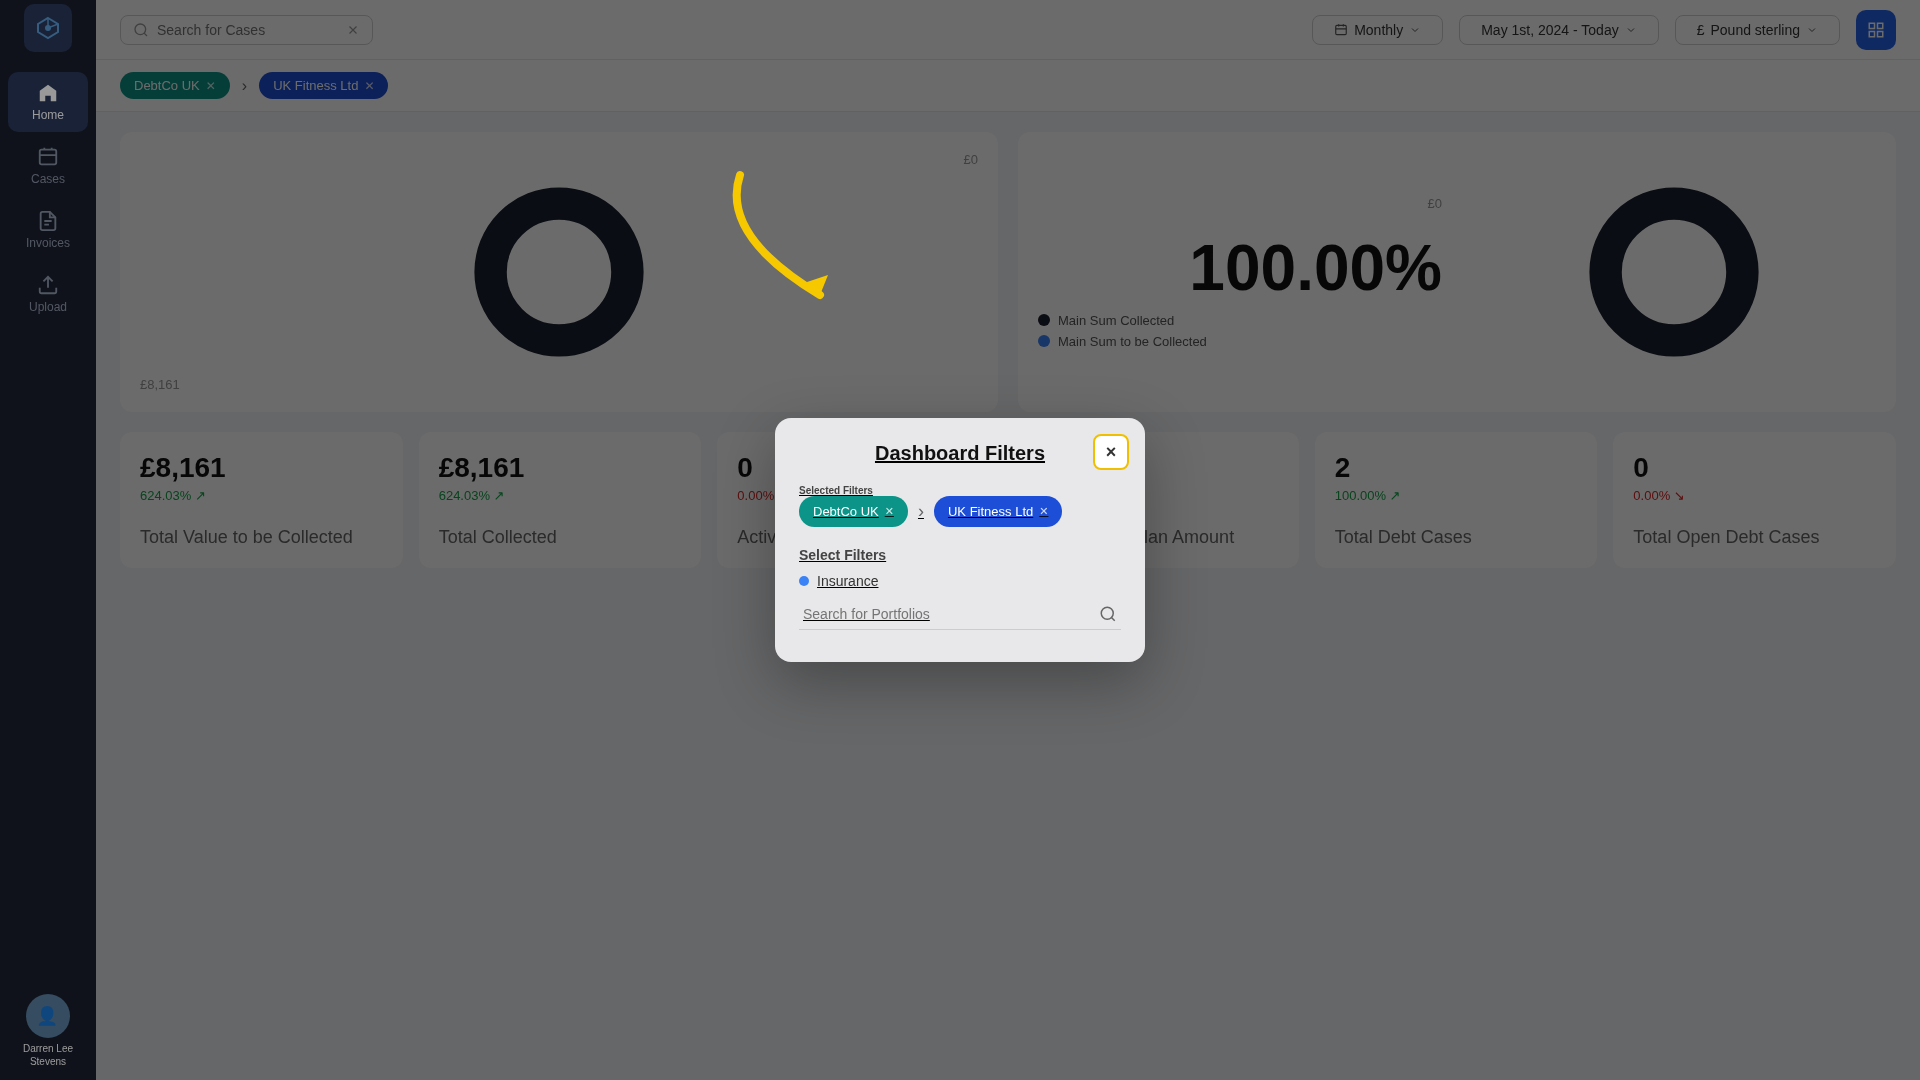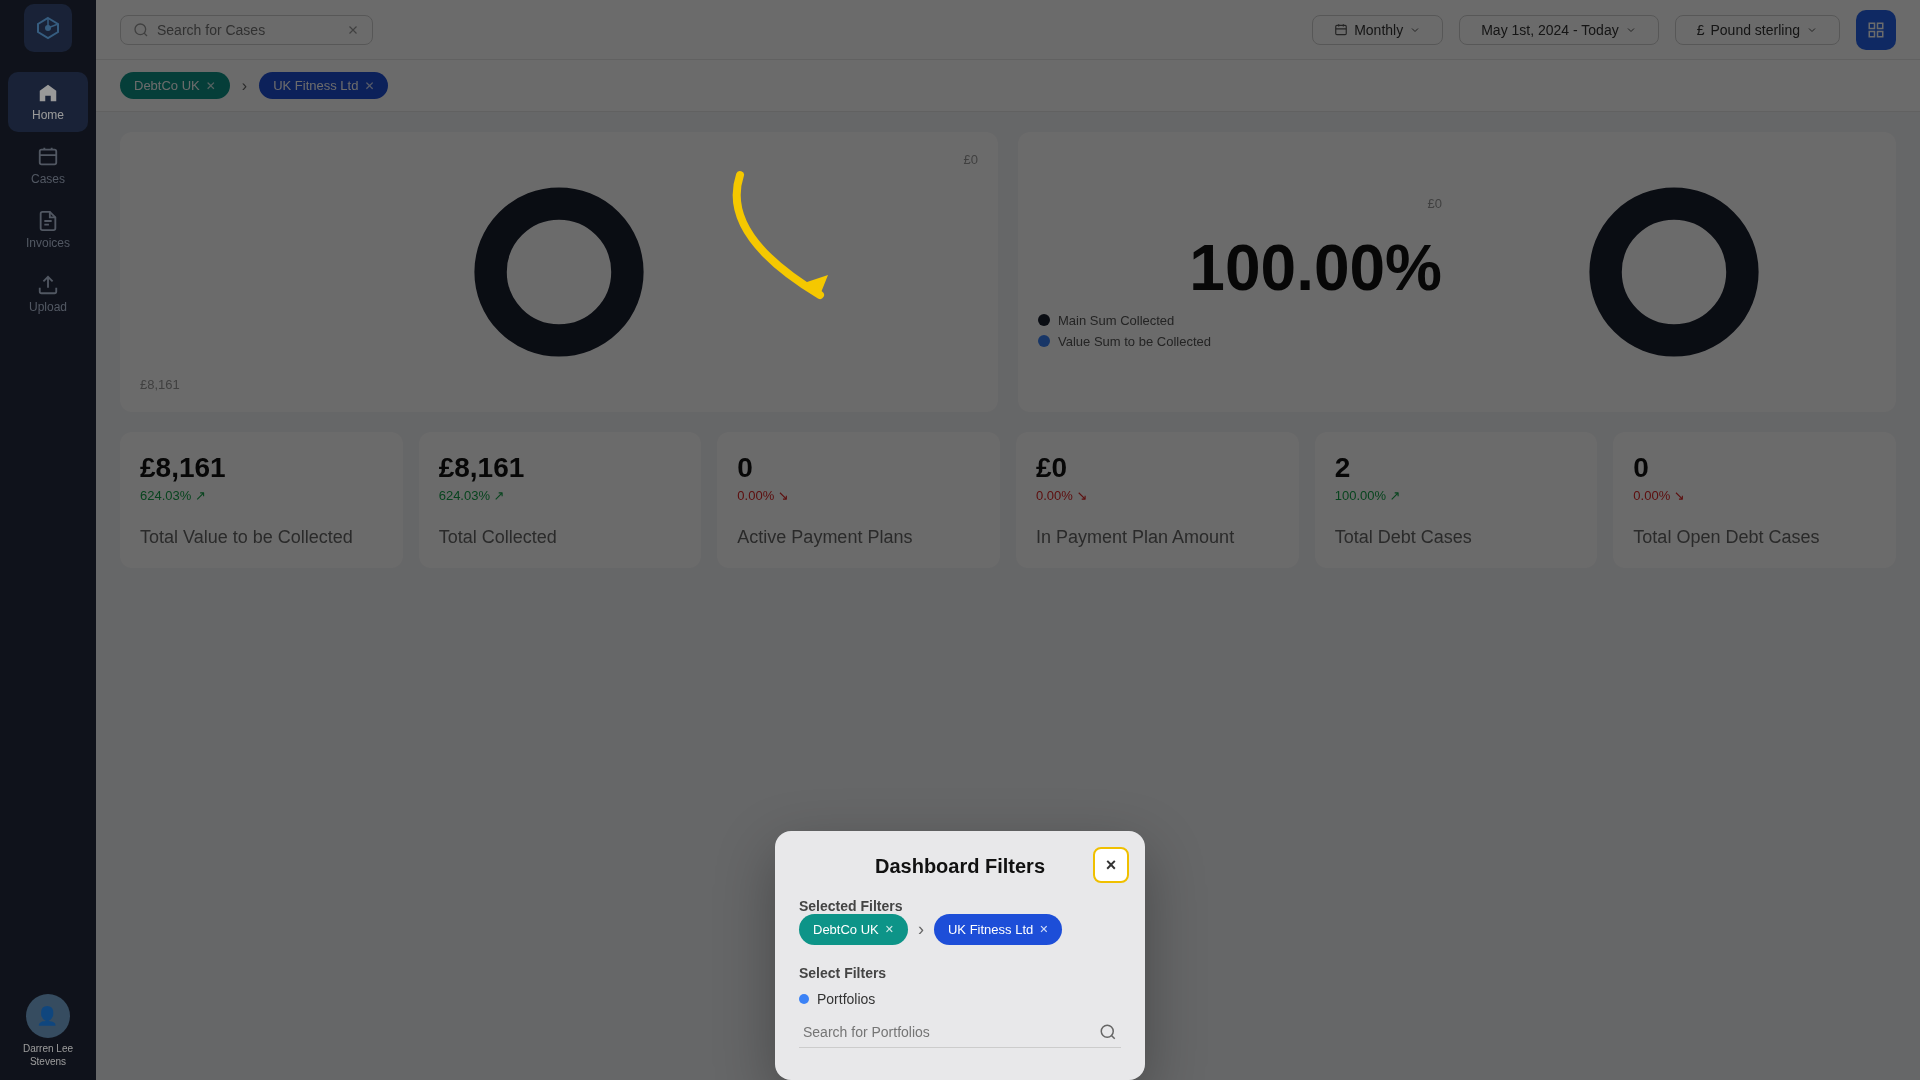--- a/index.html
+++ b/index.html
@@ -138,22 +138,23 @@
     .stat-value { font-size: 28px; font-weight: 700; color: #111; }
     .stat-change { font-size: 13px; display: flex; align-items: center; gap: 4px; }
     .stat-change.green { color: #16a34a; }
     .stat-change.red { color: #dc2626; }
     .stat-label { font-size: 18px; color: #666; margin-top: 20px; }
 
     
     .modal-overlay {
       position: absolute; top: 0; left: 0; right: 0; bottom: 0;
       background: rgba(0,0,0,0.4);
-      display: flex; align-items: flex-end; justify-content: center;
+      display: flex; align-items: center; justify-content: center;
       z-index: 100;
+      text-decoration: underline;
     }
 
     
     .modal {
       background: #e8e8ea;
       border-radius: 16px;
       width: 370px;
       padding: 24px;
       position: relative;
       box-shadow: 0 20px 60px rgba(0,0,0,0.3);
@@ -164,21 +165,21 @@
     }
     .modal-close-btn {
       position: absolute; top: 16px; right: 16px;
       width: 36px; height: 36px; border-radius: 8px;
       background: white; border: 2px solid #f0c000;
       display: flex; align-items: center; justify-content: center;
       cursor: pointer; font-size: 18px; color: #333; font-weight: 700;
     }
 
     
-    .modal-section-label { font-size: 14px; font-weight: 600; color: #444; }
+    .modal-section-label { font-size: 10px; font-weight: 600; color: #444; }
     .modal-filters-row { display: flex; align-items: center; gap: 10px; margin-bottom: 20px; }
     .modal-filter-tag {
       padding: 8px 14px; border-radius: 20px;
       display: flex; align-items: center; gap: 6px;
       font-size: 13px; font-weight: 500; cursor: pointer;
     }
     .modal-filter-tag.teal { background: #0d9488; color: white; }
     .modal-filter-tag.blue { background: #1d4ed8; color: white; }
     .modal-arrow { color: #666; font-size: 18px; }
 
@@ -334,21 +335,21 @@
           <div style="flex:1;">
             <div style="font-size:13px; color:#999; text-align:right;">£0</div>
             <div class="big-percent">100.00%</div>
             <div class="chart-legend">
               <div class="legend-item">
                 <div class="legend-dot dark"></div>
                 <span>Main Sum Collected</span>
               </div>
               <div class="legend-item">
                 <div class="legend-dot blue"></div>
-                <span>Value Sum to be Collected</span>
+                <span>Main Sum to be Collected</span>
               </div>
             </div>
           </div>
           <div class="donut-container" style="position:relative; width:180px; height:180px;">
             <svg class="donut-svg" viewBox="0 0 100 100">
               <circle cx="50" cy="50" r="38" fill="none" stroke="#1a1f2e" stroke-width="18"></circle>
             </svg>
           </div>
         </div>
       </div>
@@ -410,21 +411,21 @@
         <span class="modal-arrow">›</span>
         <div class="modal-filter-tag blue">
           <span>UK Fitness Ltd</span>
           <span style="font-size:11px; opacity:0.8;">✕</span>
         </div>
       </div>
 
       <div class="select-filters-label">Select Filters</div>
       <div class="portfolio-row">
         <div class="portfolio-dot"></div>
-        <span class="portfolio-text">Portfolios</span>
+        <span class="portfolio-text">Insurance</span>
       </div>
 
       <div class="portfolio-search">
         <input type="text" placeholder="Search for Portfolios" style="">
         <svg width="18" height="18" viewBox="0 0 24 24" fill="none" stroke="#666" stroke-width="2">
           <circle cx="11" cy="11" r="8"></circle>
             <path d="M21 21l-4.35-4.35"></path>
         </svg>
       </div>
 

